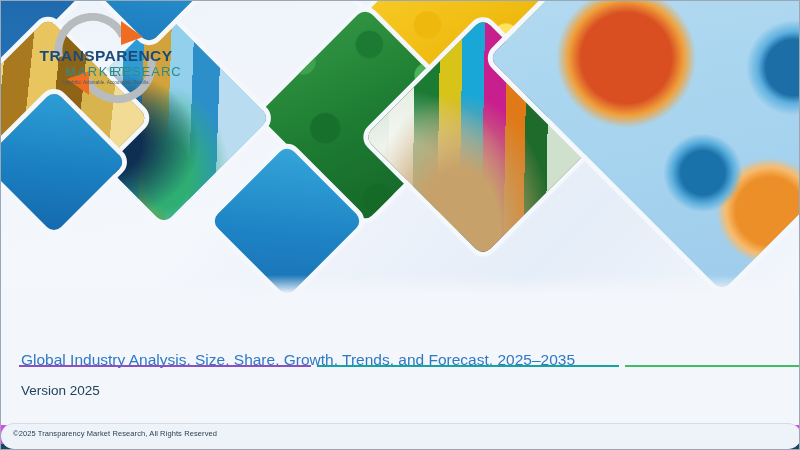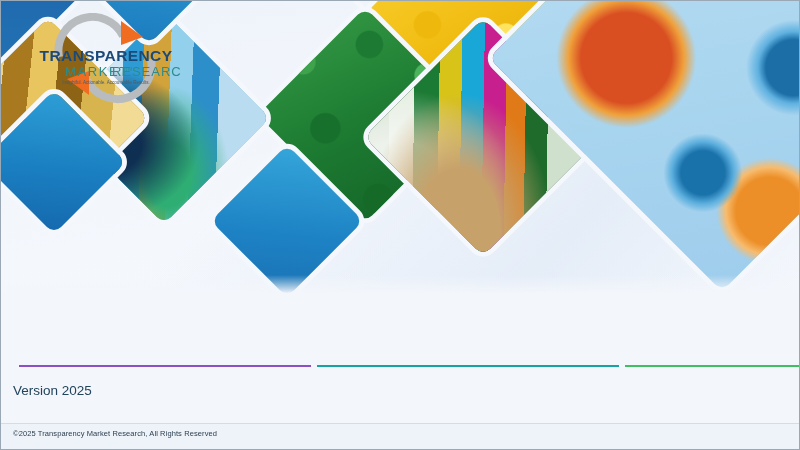--- a/index.html
+++ b/index.html
@@ -178,31 +178,32 @@
     font-size:15.5px; color:#2f78c4;
     white-space:nowrap;
   }
   .rule {
     position:absolute; top:64px; height:2px;
   }
   .rule.r1 { left:18px;  width:292px; background:#8c4fc4; }
   .rule.r2 { left:316px; width:302px; background:#16a3a3; }
   .rule.r3 { left:624px; width:176px; background:#3fbf62; }
   .version {
-    position:absolute; left:12px; top:82px;
+    position:absolute; left:20px; top:82px;
     font-size:13.5px; color:#22445c;
   }
 
   
   .footer {
     position:absolute; left:0; bottom:0;
     width:800px; height:26px;
     background:#eef3f9;
     border-top:1px solid #d3dde8;
     z-index:30;
+    border-radius:13px;
   }
   .copyright {
     position:absolute; left:12px; top:5px;
     font-size:7.5px; color:#2b3d4d; letter-spacing:.1px;
   }
   .footer-bar {
     position:absolute; left:0; bottom:0;
     width:800px; height:5px;
     background:#15485f;
   }
@@ -266,20 +267,21 @@
 
       <text x="75" y="48" text-anchor="middle" font-family="'Liberation Sans', sans-serif" font-size="15.5" font-weight="bold" letter-spacing="0.4" fill="#1b4a7a">TRANSPARENCY</text>
       <text x="66" y="63" text-anchor="middle" font-family="'Liberation Sans', sans-serif" font-size="13" letter-spacing="1.6" fill="#2e8b8b">MARKET</text>
       <text x="94" y="58" font-family="'Liberation Sans', sans-serif" font-size="5" fill="#2e8b8b">TM</text>
       <text x="121" y="63" text-anchor="middle" font-family="'Liberation Sans', sans-serif" font-size="13" letter-spacing="1.0" fill="#2e8b8b">RESEARCH</text>
       <text x="75" y="71" text-anchor="middle" font-family="'Liberation Sans', sans-serif" font-size="4.6" fill="#4d5b66">Insightful. Actionable. Accountable Results.</text>
     </svg>
   </div>
 
   <div class="textblock">
+    <div class="doc-sub">Global Industry Analysis, Size, Share, Growth, Trends, and Forecast, 2025–2035</div>
     <div class="rule r1"></div>
     <div class="rule r2"></div>
     <div class="rule r3"></div>
     <div class="version">Version 2025</div>
   </div>
 
   <div class="footer">
     <div class="copyright">©2025 Transparency Market Research, All Rights Reserved</div>
   </div>
   <div class="footer-bar"></div>

